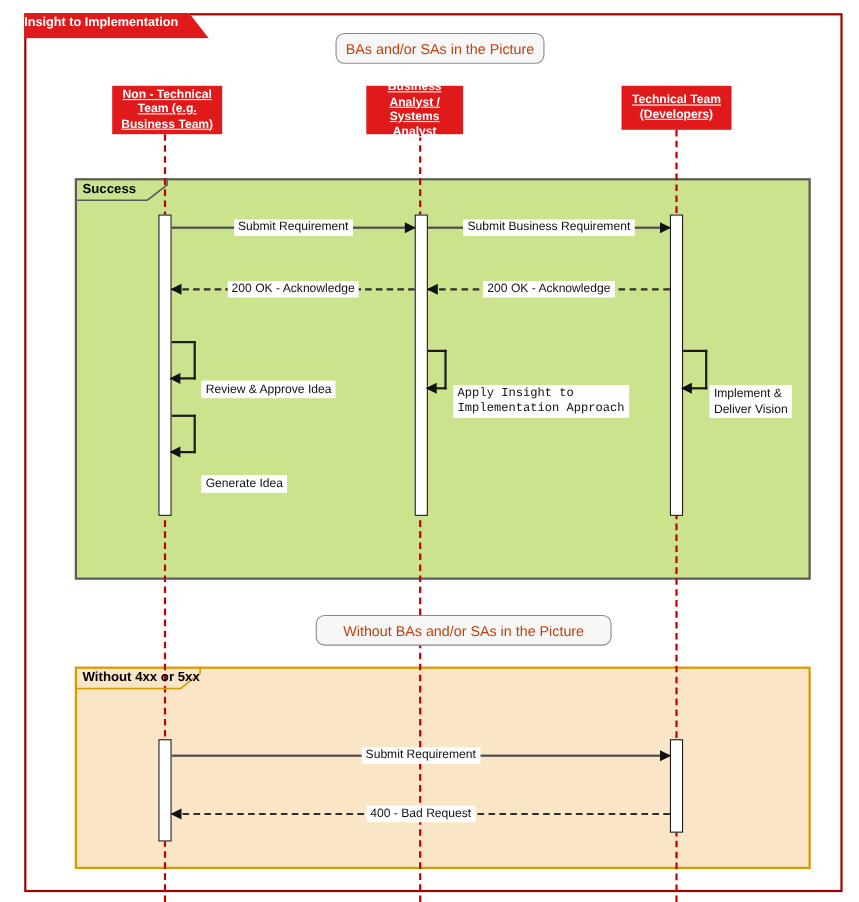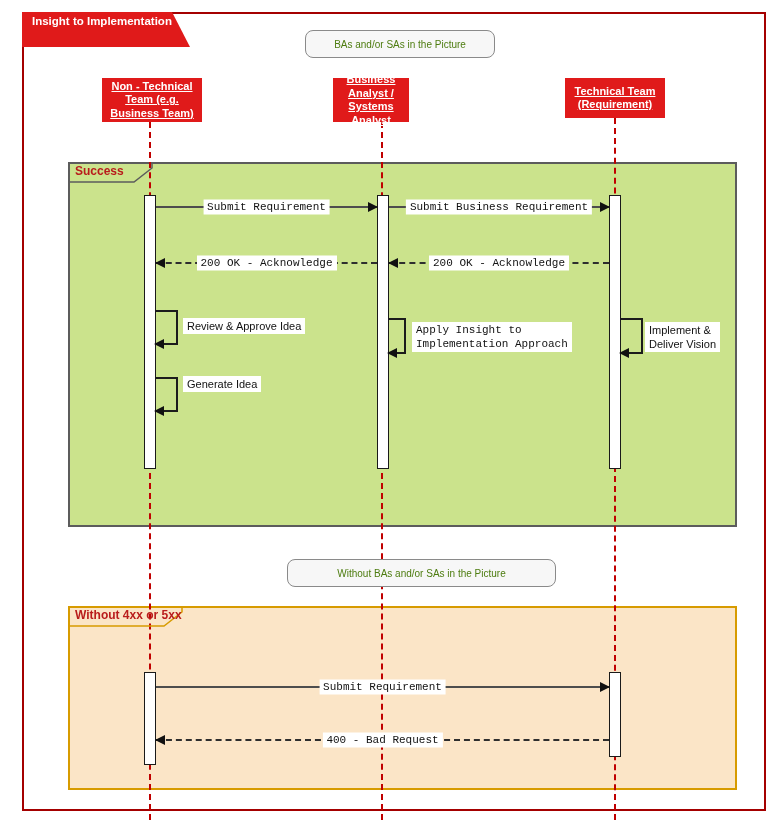--- a/index.html
+++ b/index.html
@@ -6,42 +6,42 @@
   #canvas {
     position:relative; width:781px; height:820px; background:#ffffff;
     font-family:"Liberation Sans", sans-serif; overflow:hidden;
   }
   
   #page-border {
     position:absolute; left:22px; top:12px; width:744px; height:799px;
     border:2px solid var(--page-border); box-sizing:border-box; z-index:0;
   }
   #title-tab {
-    position:absolute; left:22px; top:12px; width:168px; height:35px;
+    position:absolute; left:22px; top:12px; width:168px; height:23px;
     background:var(--actor-fill); color:#ffffff; font-size:11.5px; font-weight:bold;
-    line-height:19px; padding-left:10px; box-sizing:border-box;
+    line-height:19px; box-sizing:border-box;
     clip-path:polygon(0 0, 150px 0, 100% 100%, 0 100%); z-index:6;
   }
   
   .pill {
     position:absolute; background:#f7f7f7; border:1px solid #8a8a8a; border-radius:8px;
     display:flex; align-items:center; justify-content:center;
-    font-size:10px; color:#4d7c0f; z-index:5; box-sizing:border-box;
+    font-size:13px; color:#c2410c; z-index:5; box-sizing:border-box;
   }
   #pill-success { left:305px; top:30px; width:190px; height:28px; }
   #pill-failure { left:287px; top:559px; width:269px; height:28px; }
   
   .actor {
     position:absolute; background:var(--actor-fill); color:#ffffff;
     font-size:11px; font-weight:bold; line-height:13.5px; text-align:center;
     display:flex; align-items:center; justify-content:center;
     white-space:pre-line; z-index:5; box-sizing:border-box; padding:2px;text-decoration:underline;
   }
   #actor-1 { left:102px; top:78px; width:100px; height:44px; }
-  #actor-2 { left:333px; top:78px; width:76px; height:44px; }
+  #actor-2 { left:333px; top:78px; width:88px; height:44px; }
   #actor-3 { left:565px; top:78px; width:100px; height:40px; }
   
   .lifeline {
     position:absolute; width:0; border-left:2px dashed var(--lifeline); z-index:2;
   }
   #lifeline-1 { left:149px; top:122px; height:698px; }
   #lifeline-2 { left:381px; top:122px; height:698px; }
   #lifeline-3 { left:614px; top:118px; height:702px; }
   
   .frame { position:absolute; box-sizing:border-box; z-index:1; }
@@ -51,36 +51,36 @@
   }
   #frame-failure {
     left:68px; top:606px; width:669px; height:184px;
     background:var(--failure-fill); border:2px solid var(--failure-border);
   }
   .frame-label {
     position:absolute; left:68px; z-index:3; pointer-events:none;
   }
   .frame-label .fl-text {
     position:absolute; left:7px; top:2px; font-size:12px; font-weight:bold;
-    color:#b91c1c; white-space:nowrap;
+    color:#000000; white-space:nowrap;
   }
   #frame-label-success { top:162px; width:88px; height:21px; }
   #frame-label-failure { top:606px; width:118px; height:21px; }
   
   .activation {
     position:absolute; width:12px; background:#ffffff; border:1px solid #1a1a1a;
     box-sizing:border-box; z-index:4;
   }
   #act-s1 { left:144px; top:195px; height:274px; }
   #act-s2 { left:377px; top:195px; height:274px; }
   #act-s3 { left:609px; top:195px; height:274px; }
   #act-f1 { left:144px; top:672px; height:93px; }
   #act-f3 { left:609px; top:672px; height:85px; }
   
-  .msg { position:absolute; height:0; border-top:2px solid var(--message-line); z-index:4;font-family:Liberation Mono, monospace; }
+  .msg { position:absolute; height:0; border-top:2px solid var(--message-line); z-index:4; }
   .msg.dashed { border-top-style:dashed; border-top-color:#2e2e2e; }
   .arr { position:absolute; width:0; height:0; top:-6px; }
   .arr.right { right:-1px; border-left:10px solid #111; border-top:5px solid transparent; border-bottom:5px solid transparent; }
   .arr.left  { left:-1px;  border-right:10px solid #111; border-top:5px solid transparent; border-bottom:5px solid transparent; }
   .chip {
     position:absolute; left:50%; top:-1px; transform:translate(-50%,-50%);
     background:var(--label-bg); padding:1px 4px; font-size:11px; line-height:13px;
     color:#111; white-space:nowrap;
   }
   #msg-s1 { left:156px; top:206px; width:221px; }
@@ -94,24 +94,24 @@
     position:absolute; box-sizing:border-box; z-index:4;
     border-top:2px solid #1c1c1c; border-right:2px solid #1c1c1c; border-bottom:2px solid #1c1c1c;
   }
   .loop .arr.left { left:-2px; bottom:-6px; top:auto; }
   #loop-1 { left:156px; top:310px; width:22px; height:35px; }
   #loop-2 { left:156px; top:377px; width:22px; height:35px; }
   #loop-3 { left:389px; top:318px; width:17px; height:36px; }
   #loop-4 { left:621px; top:318px; width:22px; height:36px; }
   .chip2 {
     position:absolute; background:var(--label-bg); padding:1px 4px;
-    font-size:11px; line-height:14px; color:#111; white-space:pre-line; z-index:4;
+    font-size:11px; line-height:14px; color:#111; white-space:pre-line; z-index:4;margin-top:28px;
   }
   #chip-loop-1 { left:183px; top:318px; }
-  #chip-loop-2 { left:183px; top:376px; }
+  #chip-loop-2 { left:183px; top:404px; }
   #chip-loop-3 { left:412px; top:322px;font-family:Liberation Mono, monospace; }
   #chip-loop-4 { left:645px; top:322px; }
 </style>
 </head>
 <body>
 
 <div id="canvas">
 
   <div id="page-border"></div>
   <div id="title-tab">
@@ -150,21 +150,21 @@
 Team (e.g.
 Business Team)</span>
   </div>
   <div class="actor" id="actor-2">
     <span>Business
 Analyst /
 Systems Analyst</span>
   </div>
   <div class="actor" id="actor-3">
     <span>Technical Team
-(Requirement)</span>
+(Developers)</span>
   </div>
 
   <div class="activation" id="act-s1"></div>
   <div class="activation" id="act-s2"></div>
   <div class="activation" id="act-s3"></div>
   <div class="activation" id="act-f1"></div>
   <div class="activation" id="act-f3"></div>
 
   <div class="msg" id="msg-s1">
     <span class="arr right"></span>

